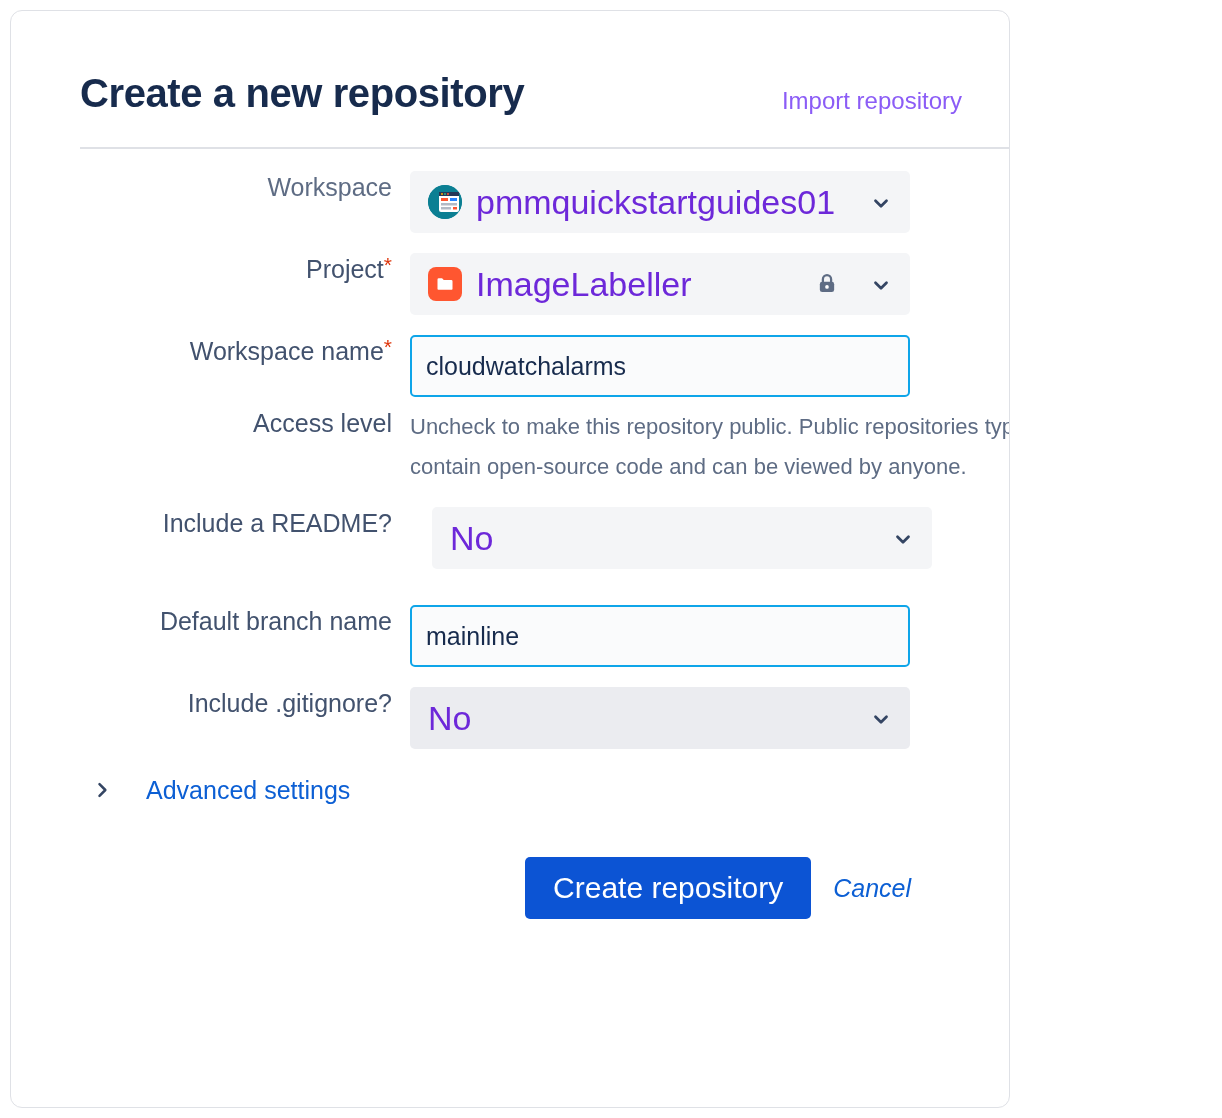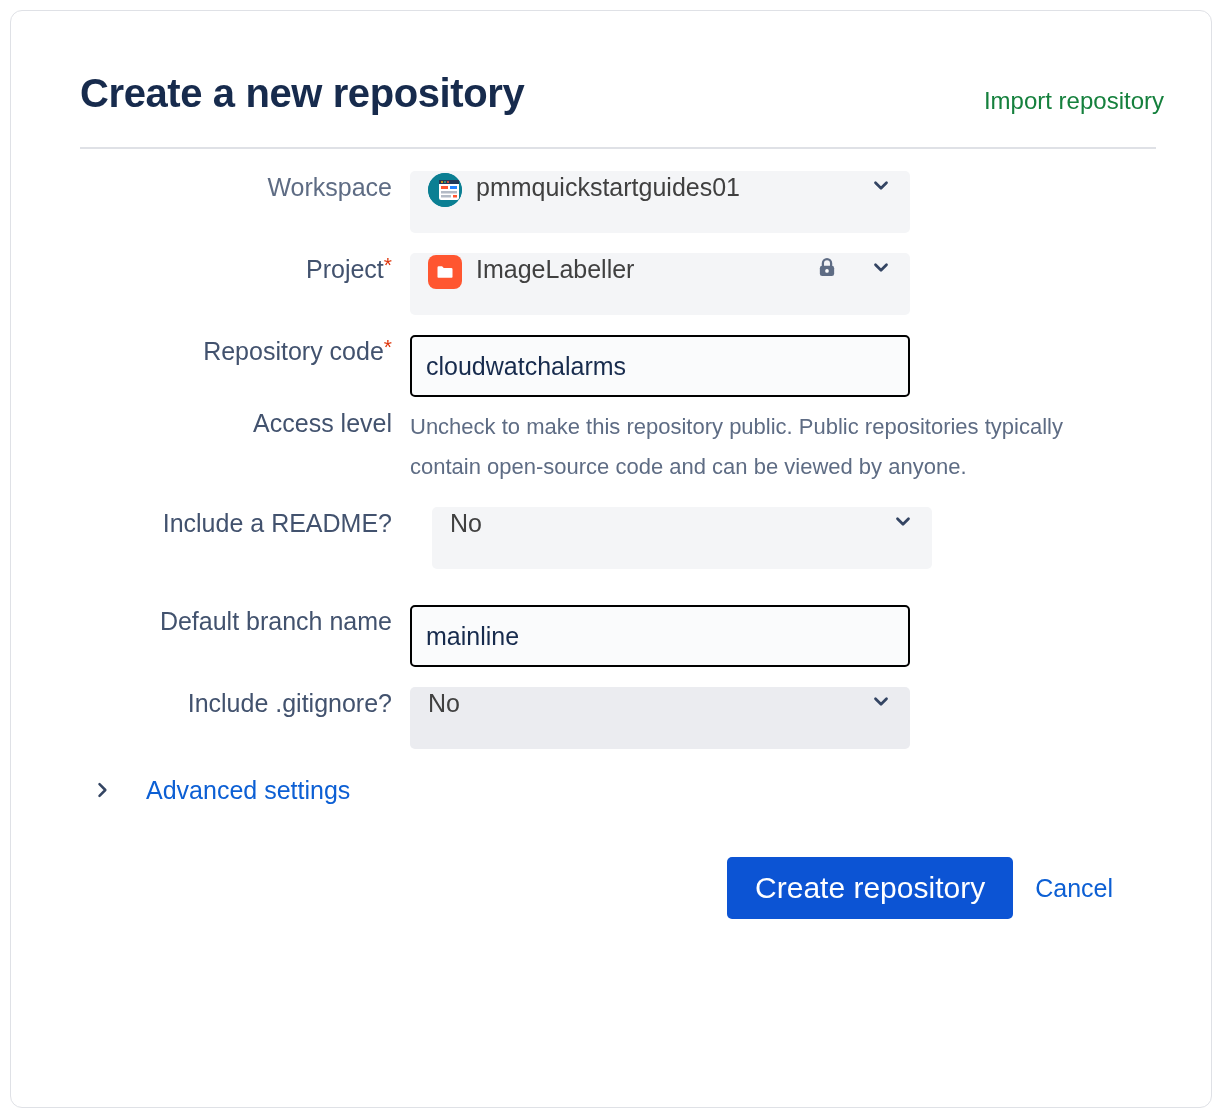--- a/index.html
+++ b/index.html
@@ -19,21 +19,21 @@
     width: 1222px;
     height: 1118px;
     box-sizing: border-box;
   }
 
   
   .card {
     position: absolute;
     left: 10px;
     top: 10px;
-    width: 1202px;
+    width: 1000px;
     height: 1098px;
     box-sizing: border-box;
     background: #ffffff;
     border: 1px solid #dfe1e6;
     border-radius: 12px;
     overflow: hidden;
   }
 
   .card-inner {
     padding: 58px 47px 0 69px;
@@ -49,21 +49,21 @@
     font-size: 40px;
     line-height: 48px;
     font-weight: 700;
     color: #172b4d;
     letter-spacing: -0.4px;
     margin: 0;
   }
   .import-link {
     font-size: 24px;
     line-height: 30px;
-    color: #15803d;
+    color: #8b5cf6;
     text-decoration: none;
     margin-top: 17px;
     cursor: pointer;
     white-space: nowrap;
   }
 
   .divider {
     margin-top: 30px;
     width: 1076px;
     height: 2px;
@@ -103,41 +103,42 @@
   
   .select {
     position: relative;
     width: 500px;
     box-sizing: border-box;
     background: #f4f5f7;
     border: 2px solid transparent;
     border-radius: 5px;
     height: 62px;
     display: flex;
+    align-items: center;
     padding: 0 16px;
     cursor: pointer;
-    font-size: 25px;
-    color: #404040;
+    font-size: 34px;
+    color: #6d28d9;
   }
   .select.hovered { background: #ebecf0; }
   .select .sel-text {
     flex: 1 1 auto;
     white-space: nowrap;
     overflow: hidden;
     text-overflow: ellipsis;
   }
   .select .chev { flex: 0 0 auto; margin-left: 8px; }
   .select .lock { flex: 0 0 auto; margin-right: 22px; display:flex; }
 
   
   .tinput {
     width: 500px;
     box-sizing: border-box;
     background: #fafbfc;
-    border: 2px solid #000000;
+    border: 2px solid #0ea5e9;
     border-radius: 5px;
     height: 62px;
     display: flex;
     align-items: center;
     padding: 0 14px;
     font-size: 25px;
     color: #172b4d;
     font-family: "Liberation Sans", sans-serif;
     outline: none;
   }
@@ -233,20 +234,21 @@
   .btn-link {
     background: transparent;
     border: none;
     color: #0c5fd4;
     font-size: 25px;
     font-family: "Liberation Sans", sans-serif;
     padding: 0 10px;
     margin-left: 12px;
     cursor: pointer;
     white-space: nowrap;
+    font-style: italic;
   }
 
   
   .gap-ws { margin-bottom: 20px; }
   .gap-proj { margin-bottom: 20px; }
   .gap-name { margin-bottom: 10px; }
   .gap-access { margin-bottom: 20px; }
   .gap-readme { margin-bottom: 20px; gap: 22px; }
   .gap-branch { margin-bottom: 20px; margin-top: 36px; }
 </style>
@@ -314,21 +316,21 @@
               <span class="chev">
                 <svg width="22" height="22" viewBox="0 0 24 24" fill="none" aria-hidden="true">
                   <path d="M6 9.5L12 15.5L18 9.5" stroke="#344563" stroke-width="3" stroke-linecap="round" stroke-linejoin="round"></path>
                 </svg>
               </span>
             </div>
           </div>
         </div>
 
         <div class="frow gap-name">
-          <div class="flabel dark"><span>Repository code</span><span class="req">*</span></div>
+          <div class="flabel dark"><span>Workspace name</span><span class="req">*</span></div>
           <div class="fctl">
             <input class="tinput" type="text" value="cloudwatchalarms" style="">
           </div>
         </div>
 
         <div class="frow gap-access">
           <div class="flabel dark">Access level</div>
           <div class="fctl">
             <div class="helptext">Uncheck to make this repository public. Public repositories typically contain open-source code and can be viewed by anyone.</div>
           </div>

